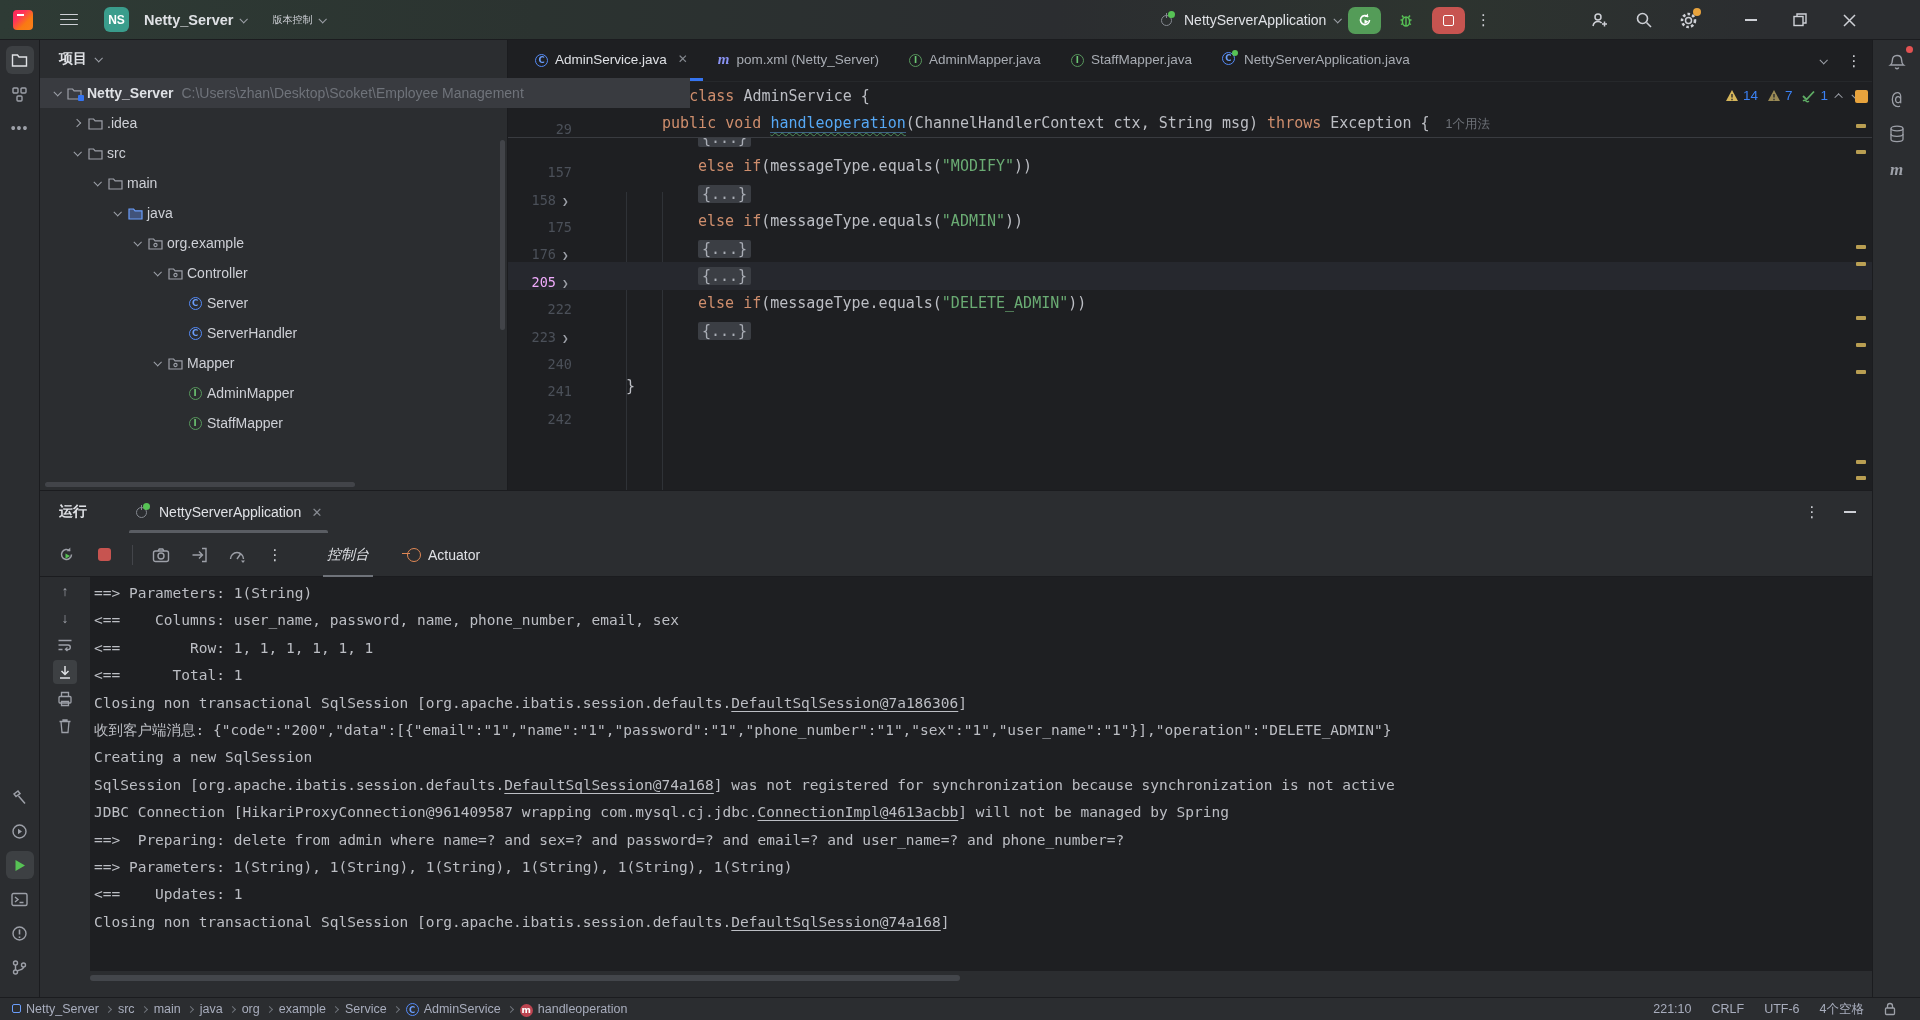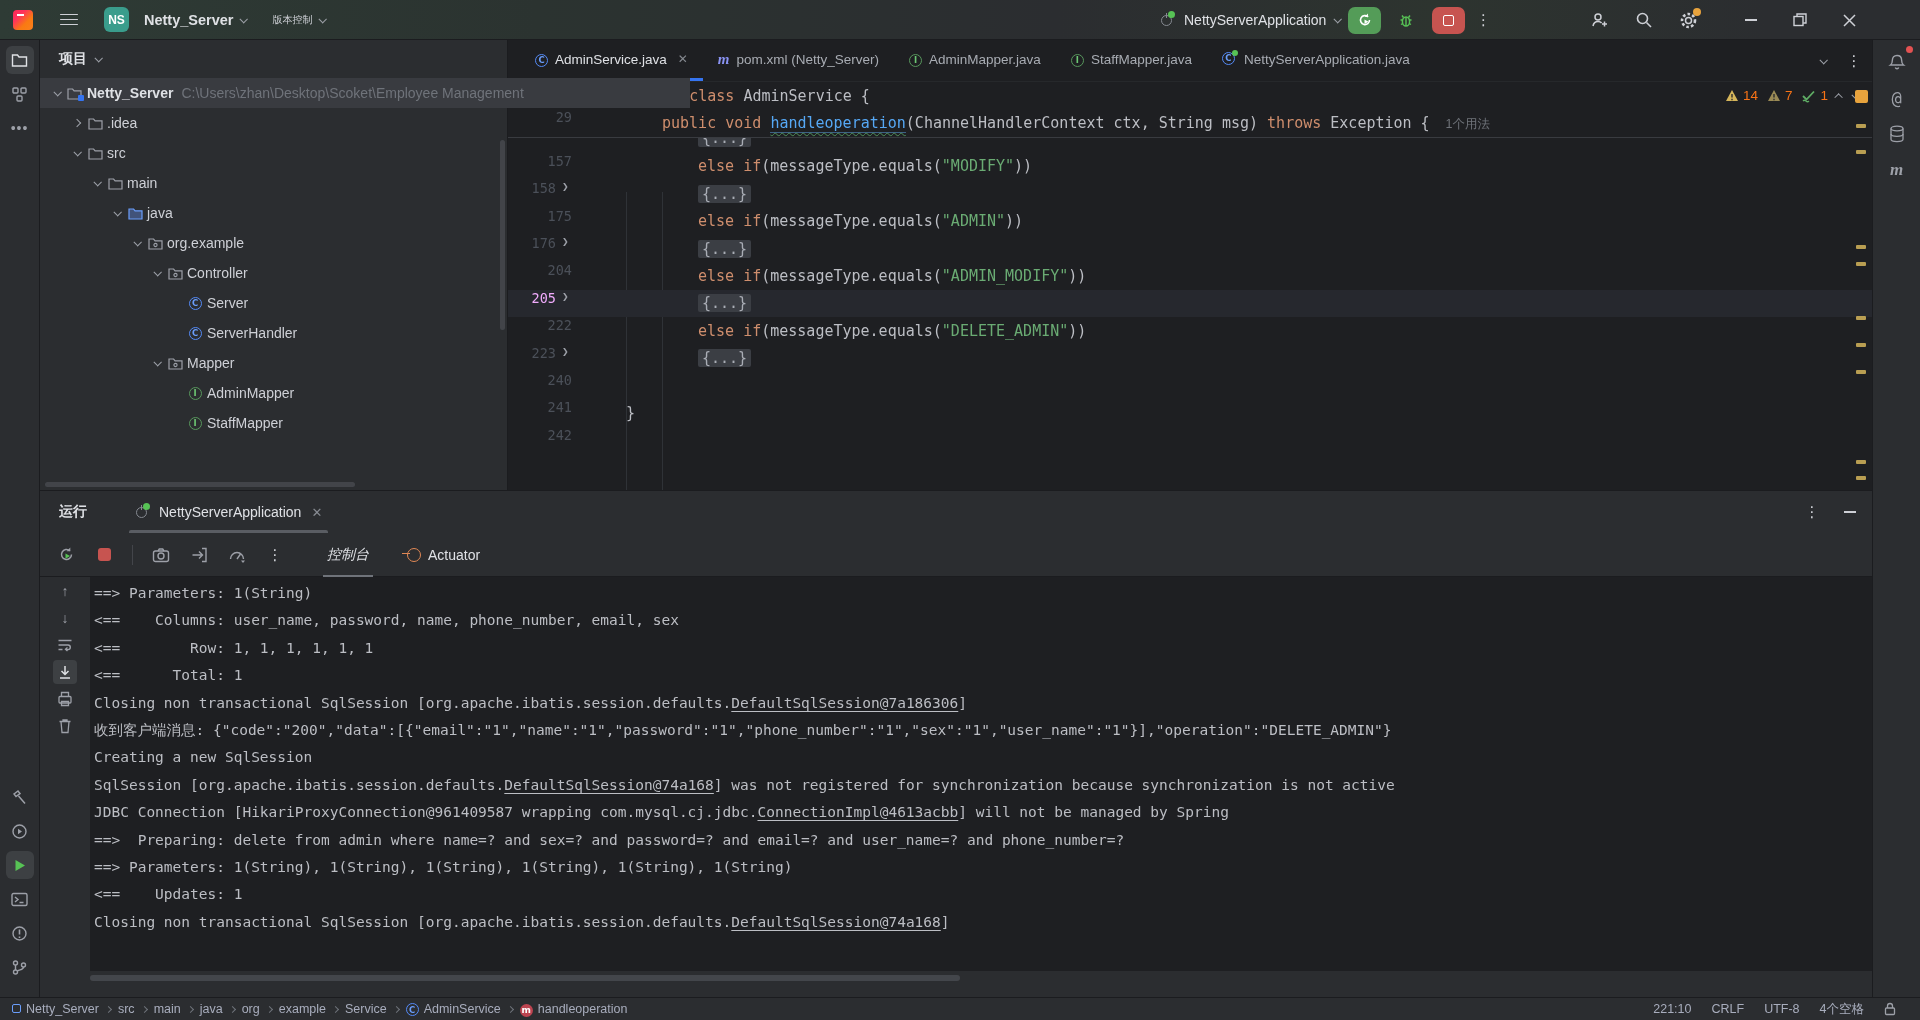--- a/index.html
+++ b/index.html
@@ -89,34 +89,34 @@
   .etabs { display:flex; padding-left:12px; }
   .etab { display:flex; align-items:center; gap:7px; padding:0 15px; font-size:13.5px; color:#a8acb3;
     border-bottom:3px solid transparent; cursor:pointer; white-space:nowrap; }
   .etab.active { color:#dfe1e5; border-bottom-color:#3574f0; }
   .etab .tclose { margin-left:4px; color:#868a91; font-size:12px; }
   .tab-right { position:absolute; right:8px; top:0; height:100%; display:flex; align-items:center; gap:18px; }
   .codearea { position:relative; height:408px; overflow:hidden; font-family:"DejaVu Sans Mono","Liberation Mono",monospace; font-size:15px; }
   .guide { position:absolute; width:1px; background:#2f3237; top:110px; bottom:0; z-index:1; }
   .crow { height:27.4px; display:flex; align-items:center; position:relative; z-index:2; }
   .crow.current { background:#26282e; }
-  .gut { width:70px; flex:none; display:flex; align-items:flex-start; justify-content:flex-end; color:#4b5059; font-size:13.5px; padding-right:6px; gap:6px; height:100%; }
+  .gut { width:70px; flex:none; display:flex; align-items:flex-end; justify-content:flex-end; color:#4b5059; font-size:13.5px; padding-right:6px; gap:6px; height:100%; }
   .gut .fold { color:#9da0a8; font-size:11px; width:10px; }
   .gut .num.cur { color:#f0abfc; }
   .cbody { white-space:pre; }
   .k { color:#cf8e6d; }
   .s { color:#6aab73; }
   .m { color:#56a8f5; border-bottom:1px solid #3d6185; text-decoration:underline wavy #4e8e58 1px; text-underline-offset:4px; }
   .h { color:#6f737a; font-size:12.5px; font-family:"Liberation Sans","DejaVu Sans",sans-serif; }
   .foldbox { background:#3b3e44; color:#a9adb5; border-radius:2px; padding:0 4px; }
   .sticky { background:#1e1f22; border-bottom:1px solid #393b40; position:relative; z-index:5; }
   .partialrow { height:15px; overflow:hidden; position:relative; }
   .partialrow .inner { margin-top:-13px; }
   .inspect { position:absolute; right:14px; top:6px; display:flex; align-items:center; gap:9px; z-index:20;
-    font-size:13.5px; font-family:"Liberation Sans","DejaVu Sans",sans-serif; color:#f97316; cursor:pointer; }
+    font-size:13.5px; font-family:"Liberation Sans","DejaVu Sans",sans-serif; color:#3b82f6; cursor:pointer; }
   .inspect .grp { display:flex; align-items:center; gap:4px; }
   .rmark { position:absolute; right:6px; width:10px; height:4px; background:#d5b55a; border-radius:1px; z-index:21; opacity:.85; }
   .rsquare { position:absolute; right:4px; top:8px; width:13px; height:13px; background:#e8a33d; border-radius:2px; z-index:21; }
 
   
   .runpanel { position:absolute; left:40px; top:490px; width:1832px; height:507px; background:#2b2d30; border-top:1px solid #1b1c1f; }
   .rp-head { height:42px; display:flex; align-items:center; position:relative; }
   .rp-title { font-size:14px; font-weight:bold; color:#dfe1e5; margin-left:19px; }
   .rp-tab { display:flex; align-items:center; gap:8px; margin-left:38px; height:100%; padding:0 10px; position:relative;
     font-size:14px; color:#dfe1e5; cursor:pointer; }
@@ -500,26 +500,20 @@
             </span>
             <span class="cbody" style="padding-left: 120px;"><span class="k">else if</span><span>(messageType.equals(</span><span class="s">"ADMIN"</span><span>))</span></span>
           </div>
           <div class="crow">
             <span class="gut">
               <span class="num">176</span>
               <span class="fold">❯</span>
             </span>
             <span class="cbody" style="padding-left: 120px;"><span class="foldbox">{...}</span></span>
           </div>
-          <div class="crow">
-            <span class="gut">
-              <span class="num">204</span>
-            </span>
-            <span class="cbody" style="padding-left: 120px;"><span class="k">else if</span><span>(messageType.equals(</span><span class="s">"ADMIN_MODIFY"</span><span>))</span></span>
-          </div>
           <div class="crow current">
             <span class="gut">
               <span class="num cur">205</span>
               <span class="fold">❯</span>
             </span>
             <span class="cbody" style="padding-left: 120px;"><span class="foldbox">{...}</span></span>
           </div>
           <div class="crow">
             <span class="gut">
               <span class="num">222</span>
@@ -744,21 +738,21 @@
         </span>
         <i class="csep"></i>
         <span class="crumb">
           <span class="ticon"><i class="mring">m</i></span>
           <span>handleoperation</span>
         </span>
       </div>
     <div class="sright">
       <span>221:10</span>
       <span>CRLF</span>
-      <span>UTF-8</span>
+      <span>UTF-6</span>
       <span>4个空格</span>
       <span>
         <svg class="ic" width="12" height="14" viewBox="0 0 12 14">
             <rect x="1.5" y="6" width="9" height="6.5" rx="1" fill="none" stroke="#9da0a8" stroke-width="1.3"></rect>
             <path d="M3.5 6V4a2.5 2.5 0 0 1 5 0v2" fill="none" stroke="#9da0a8" stroke-width="1.3"></path>
           </svg>
       </span>
     </div>
   </footer>
 </div>

